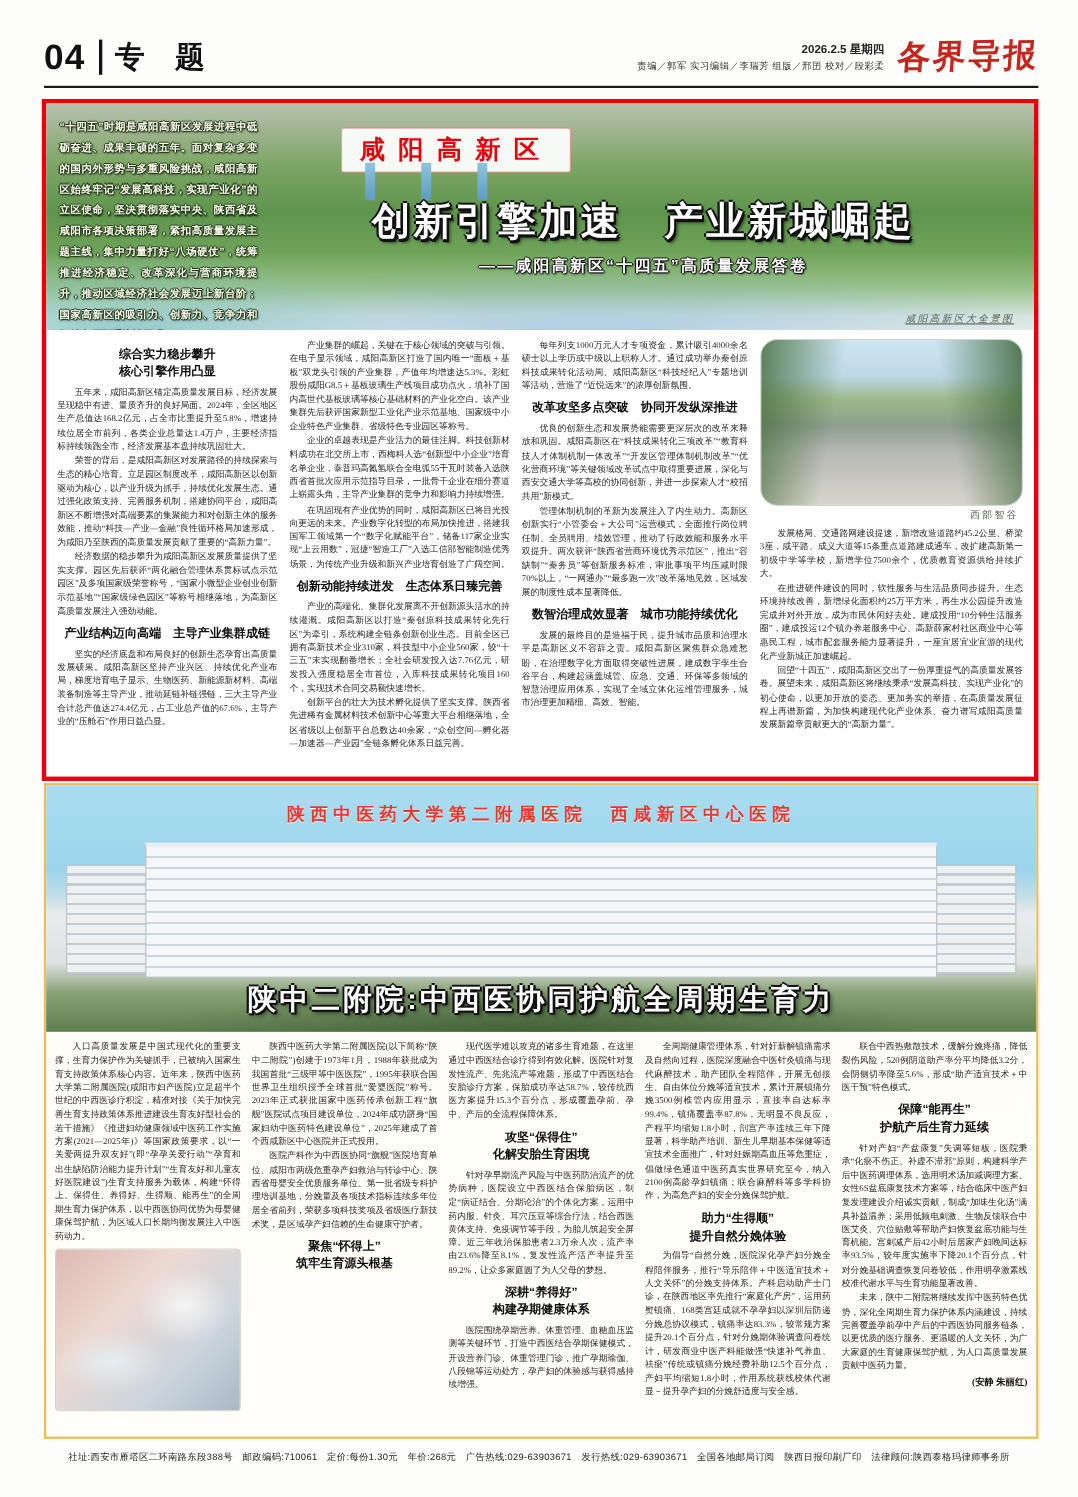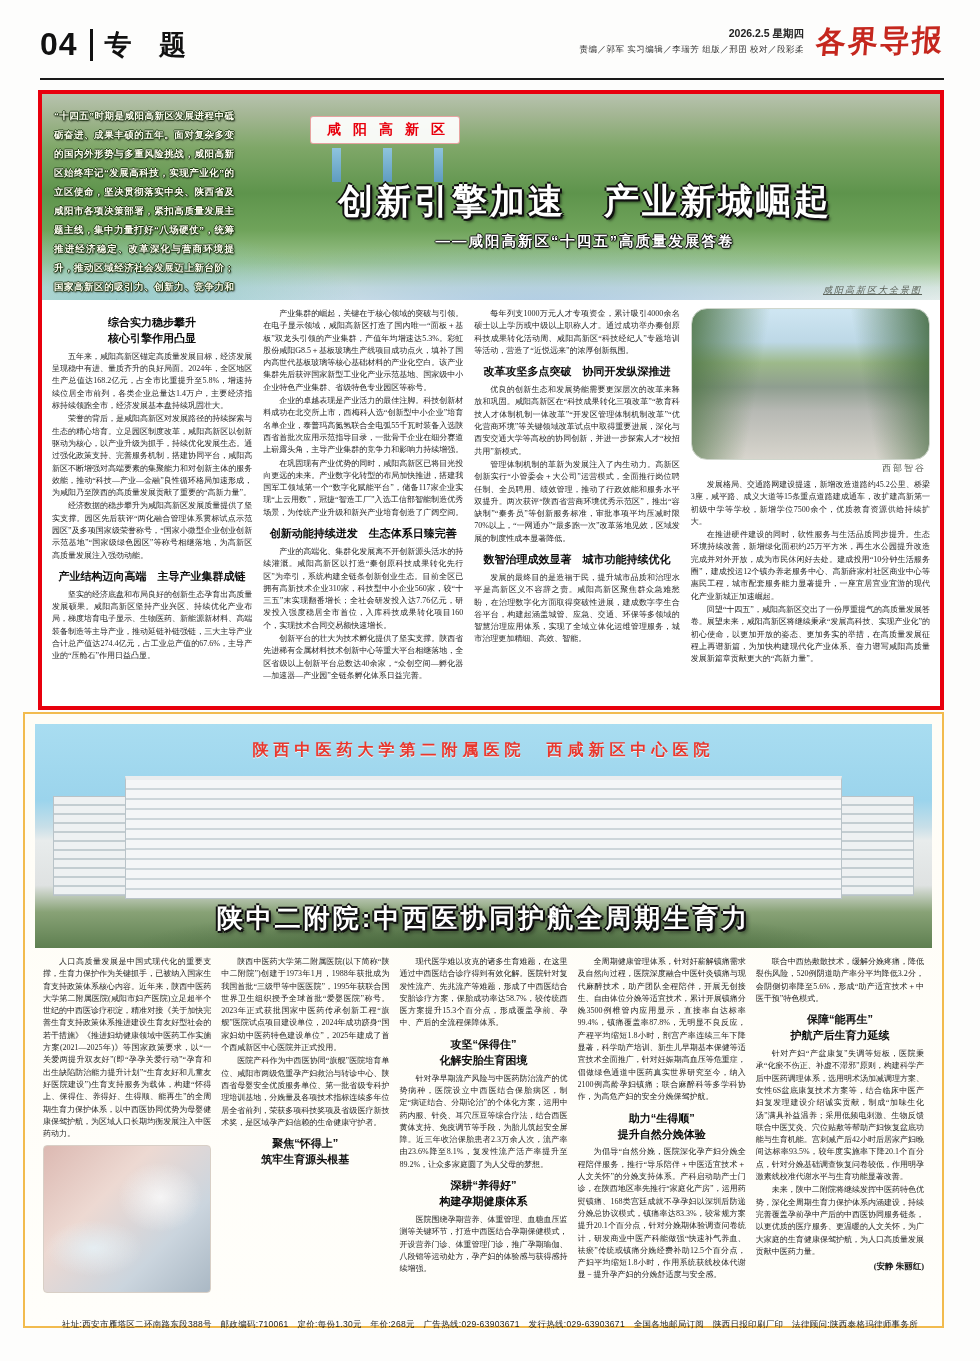--- a/index.html
+++ b/index.html
@@ -1,20 +1,20 @@
 <!DOCTYPE html>
 <html><head>
 <meta charset="utf-8">
 <style>
   html,body{margin:0;padding:0;background:#e9e9e9;}
   .page{width:980px;height:1361px;position:relative;background:#fdfdfc;margin:0 auto;
         font-family:"Liberation Serif",serif;overflow:hidden;box-shadow:0 0 6px rgba(0,0,0,.25);}
   
   .hdr{position:absolute;top:26px;left:40px;right:36px;height:52px;display:flex;
-       justify-content:space-between;align-items:flex-start;border-bottom:2px solid #1a1a1a;padding-bottom:0;}
+       justify-content:space-between;align-items:center;border-bottom:2px solid #1a1a1a;padding-bottom:0;}
   .hdr-left{display:flex;align-items:center;gap:12px;font-family:"Liberation Sans",sans-serif;}
   .pagenum{font-size:32px;font-weight:bold;color:#111;letter-spacing:1px;}
   .hdr-bar{width:3px;height:32px;background:#111;}
   .section-name{font-size:27px;font-weight:bold;color:#111;letter-spacing:10px;}
   .hdr-right{display:flex;align-items:flex-end;gap:12px;}
   .hdr-meta{text-align:right;font-family:"Liberation Sans",sans-serif;}
   .hdr-date{font-size:10.5px;color:#222;font-weight:bold;margin-bottom:3px;}
   .hdr-credits{font-size:8.5px;color:#333;letter-spacing:.5px;}
   .masthead{font-size:30px;font-weight:bold;color:#c5271e;font-family:"Liberation Serif",serif;
             transform:skew(-5deg) rotate(-1deg);letter-spacing:2px;line-height:1;}
@@ -22,22 +22,22 @@
   .a1{position:absolute;top:90px;left:38px;right:36px;height:612px;border:4px solid #e8000d;background:#fff;}
   .a1-photo{position:relative;height:206px;overflow:hidden;
      background:
        radial-gradient(ellipse 420px 150px at 8% 108%, rgba(120,190,190,.85) 0%, rgba(120,190,190,0) 60%),
        radial-gradient(ellipse 700px 90px at 55% 103%, rgba(120,170,220,.55) 0%, rgba(120,170,220,0) 70%),
        linear-gradient(180deg,#b7c3ae 0%,#a4b694 10%,#7fa768 26%,#5e944c 48%,#6fa35a 66%,#9cc48e 82%,#dcE9df 94%,#eef3ec 100%);}
   .a1-lead{position:absolute;left:12px;top:12px;width:180px;font-family:"Liberation Sans",sans-serif;
      font-weight:bold;font-size:9.5px;line-height:19px;color:#fffef2;text-align:justify;
      text-shadow:-1px 0 0 #233c18,1px 0 0 #233c18,0 -1px 0 #233c18,0 1px 0 #233c18,1px 1px 2px #000;}
   .a1-sign{position:absolute;left:268px;top:22px;background:rgba(255,255,255,.93);color:#e8000d;
-     font-family:"Liberation Sans",sans-serif;font-weight:bold;font-size:14px;letter-spacing:12px;
-     padding:4px 2px 4px 16px;border-radius:3px;border:1px solid rgba(200,0,0,.35);}
+     font-family:"Liberation Sans",sans-serif;font-weight:bold;font-size:23px;letter-spacing:12px;
+     padding:4px 16px 4px 16px;border-radius:3px;border:1px solid rgba(200,0,0,.35);}
   .a1-pillars{position:absolute;left:290px;top:54px;display:flex;gap:42px;}
   .a1-pillars i{display:block;width:9px;height:34px;background:linear-gradient(180deg,#8ec4de,#5f9cc0);}
   .a1-headline{position:absolute;left:200px;right:12px;top:84px;text-align:center;
      font-family:"Liberation Sans",sans-serif;font-weight:bold;font-size:35px;color:#fff;letter-spacing:3px;
      text-shadow:-2px 0 0 #111,2px 0 0 #111,0 -2px 0 #111,0 2px 0 #111,2px 2px 0 #111,3px 3px 3px rgba(0,0,0,.6);}
   .a1-subhead{position:absolute;left:200px;right:12px;top:138px;text-align:center;
      font-family:"Liberation Sans",sans-serif;font-weight:bold;font-size:14.5px;color:#fff;letter-spacing:2px;
      text-shadow:-1px 0 0 #111,1px 0 0 #111,0 -1px 0 #111,0 1px 0 #111,1px 1px 2px #000;}
   .a1-cap1{position:absolute;right:18px;bottom:3px;font-size:9px;color:#5a6157;font-style:italic;letter-spacing:2px;text-decoration:underline;}
   .a1-body{display:flex;gap:11px;padding:8px 10px 0;height:386px;overflow:hidden;}
@@ -46,22 +46,22 @@
   .bh{font-family:"Liberation Sans",sans-serif;font-weight:bold;font-size:11px;color:#0d0d0d;
       text-align:center;margin:7px 0 4px;white-space:pre-line;line-height:1.45;}
   .bp{font-size:8px;line-height:12.3px;color:#1f1f1f;text-align:justify;text-indent:2em;margin:0 0 1px;}
   .a1-photo2{height:150px;border-radius:16px;border:1px solid #cfd6cc;overflow:hidden;
      background:
        linear-gradient(100deg, rgba(70,110,60,.85) 0%, rgba(70,110,60,0) 30%),
        linear-gradient(260deg, rgba(60,100,55,.85) 0%, rgba(60,100,55,0) 30%),
        linear-gradient(180deg,#cfe6f2 0%,#bdd8e6 22%,#9db98a 36%,#8f9e90 52%,#b7b9b4 68%,#d8d5cd 100%);}
   .a1-cap2{font-size:9px;color:#5a6157;text-align:right;letter-spacing:2px;margin:2px 4px 4px 0;}
   
-  .a2{position:absolute;top:712px;left:23px;right:36px;height:592px;border:2px solid #f2bb4e;
-      background:linear-gradient(180deg,#fffdf6,#fffefa);padding:10px;}
+  .a2{position:absolute;top:712px;left:40px;right:36px;height:592px;border:2px solid #f2bb4e;
+      background:linear-gradient(180deg,#fffdf6,#fffefa);padding:0;}
   .a2-photo{position:relative;height:224px;overflow:hidden;
      background:
        radial-gradient(ellipse 500px 60px at 50% 100%, rgba(60,90,50,.8) 0%, rgba(60,90,50,0) 70%),
        linear-gradient(180deg,#a9ddf1 0%,#9bd4ec 34%,#c8dfe8 46%,#e8ecec 52%,#dfe2e2 72%,#88a276 84%,#5e7f50 100%);}
   .a2-building{position:absolute;left:10%;right:10%;top:52px;height:118px;background:
       repeating-linear-gradient(180deg,#f4f6f7 0 8px,#cdd6da 8px 10px);
       border:1px solid #b9c3c8;border-top:4px solid #e9edef;}
   .a2-wingL,.a2-wingR{position:absolute;top:72px;height:98px;width:12%;background:
       repeating-linear-gradient(180deg,#eef1f2 0 7px,#c3cdd1 7px 9px);border:1px solid #b9c3c8;}
   .a2-wingL{left:2%;} .a2-wingR{right:2%;}

